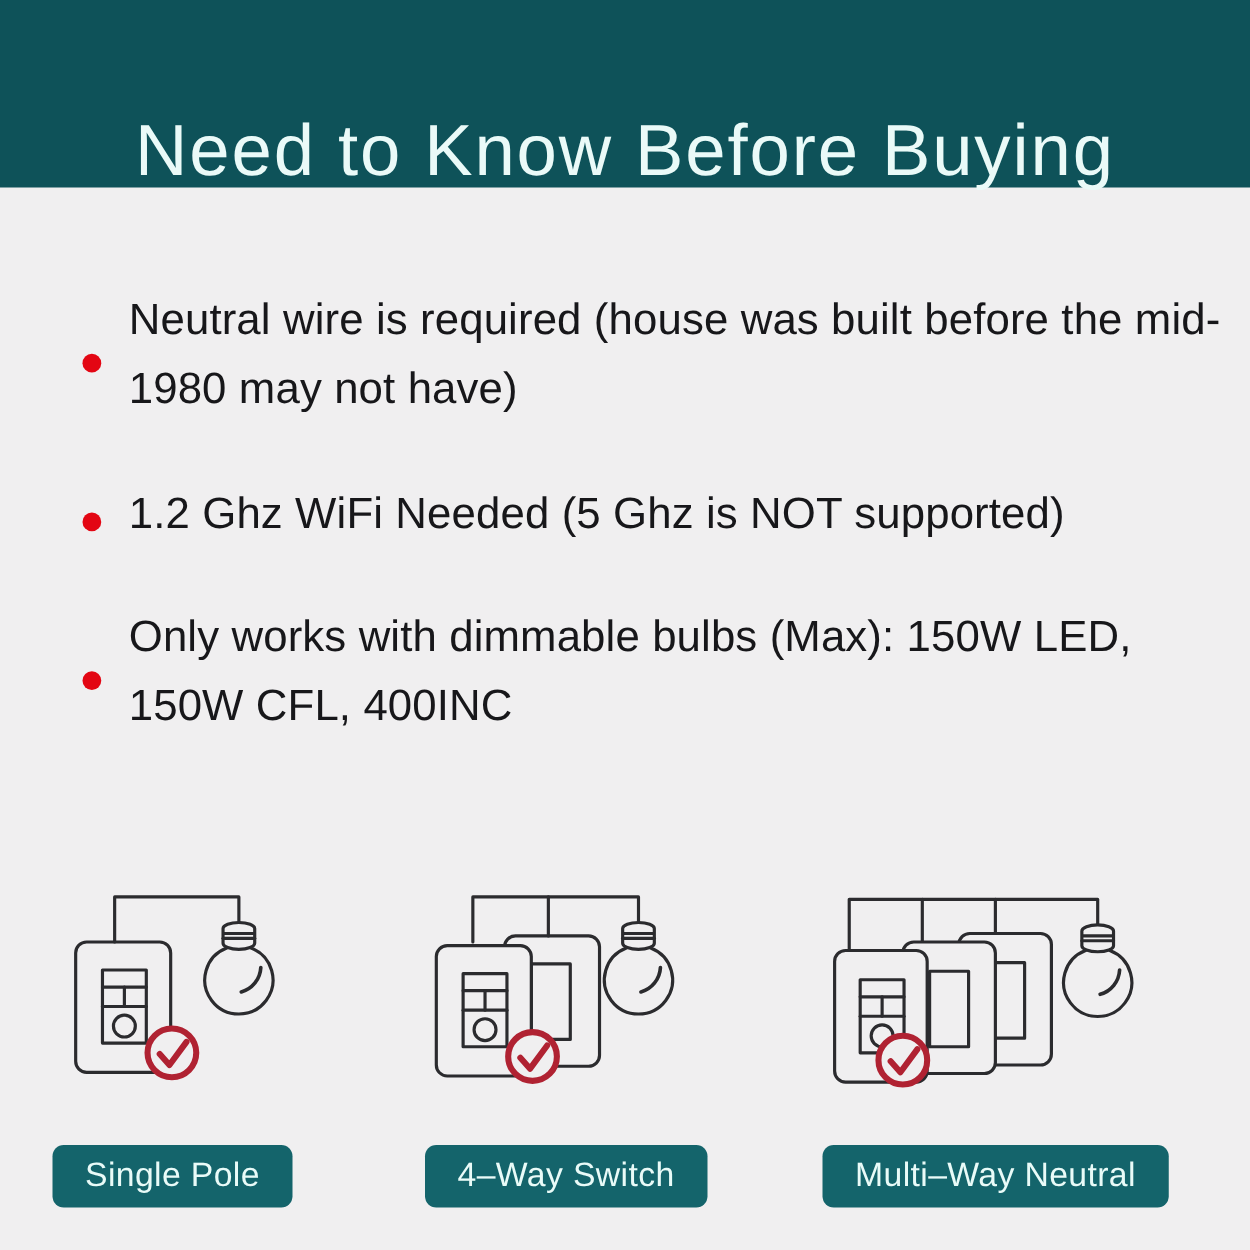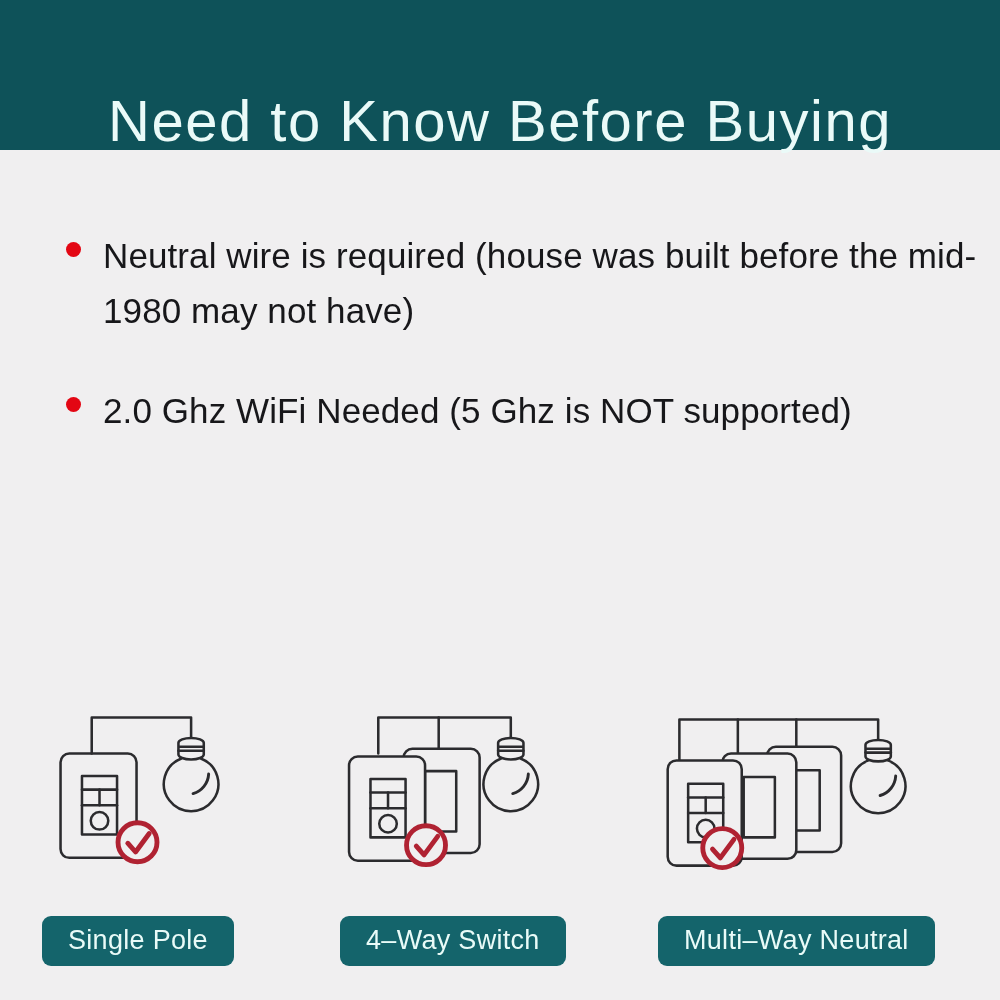--- a/index.html
+++ b/index.html
@@ -47,21 +47,21 @@
   .bullets {
     position: absolute;
     left: 0;
     top: 150px;
     width: 1000px;
     padding: 78px 14px 0 66px;
     box-sizing: border-box;
   }
   .bullet-row {
     display: flex;
-    align-items: flex-start;
+    align-items: center;
     margin-bottom: 44px;
   }
   .bullet-dot {
     flex: 0 0 auto;
     width: 15px;
     height: 15px;
     border-radius: 50%;
     background: #e30613;
     margin-top: 14px;
     margin-right: 22px;
@@ -123,23 +123,27 @@
 
   <div class="bullets">
 
     <div class="bullet-row">
       <span class="bullet-dot"></span>
       <span class="bullet-text">Neutral wire is required (house was built before the mid-1980 may not have)</span>
     </div>
 
     <div class="bullet-row">
       <span class="bullet-dot"></span>
-      <span class="bullet-text">2.0 Ghz WiFi Needed (5 Ghz is NOT supported)</span>
-    </div>
-
+      <span class="bullet-text">1.2 Ghz WiFi Needed (5 Ghz is NOT supported)</span>
+    </div>
+
+    <div class="bullet-row">
+      <span class="bullet-dot"></span>
+      <span class="bullet-text">Only works with dimmable bulbs (Max): 150W LED, 150W CFL, 400INC</span>
+    </div>
 
   </div>
 
   <div class="diagram-row">
 
     <div class="diagram-cell">
       <svg class="diagram-art" viewBox="0 0 230 195" width="230" height="195">
         <g fill="none" stroke="#2b2b2e" stroke-width="2.6" stroke-linecap="round" stroke-linejoin="round">
 
           <path d="M48 55 L48 18 L150 18 L150 38"></path>

